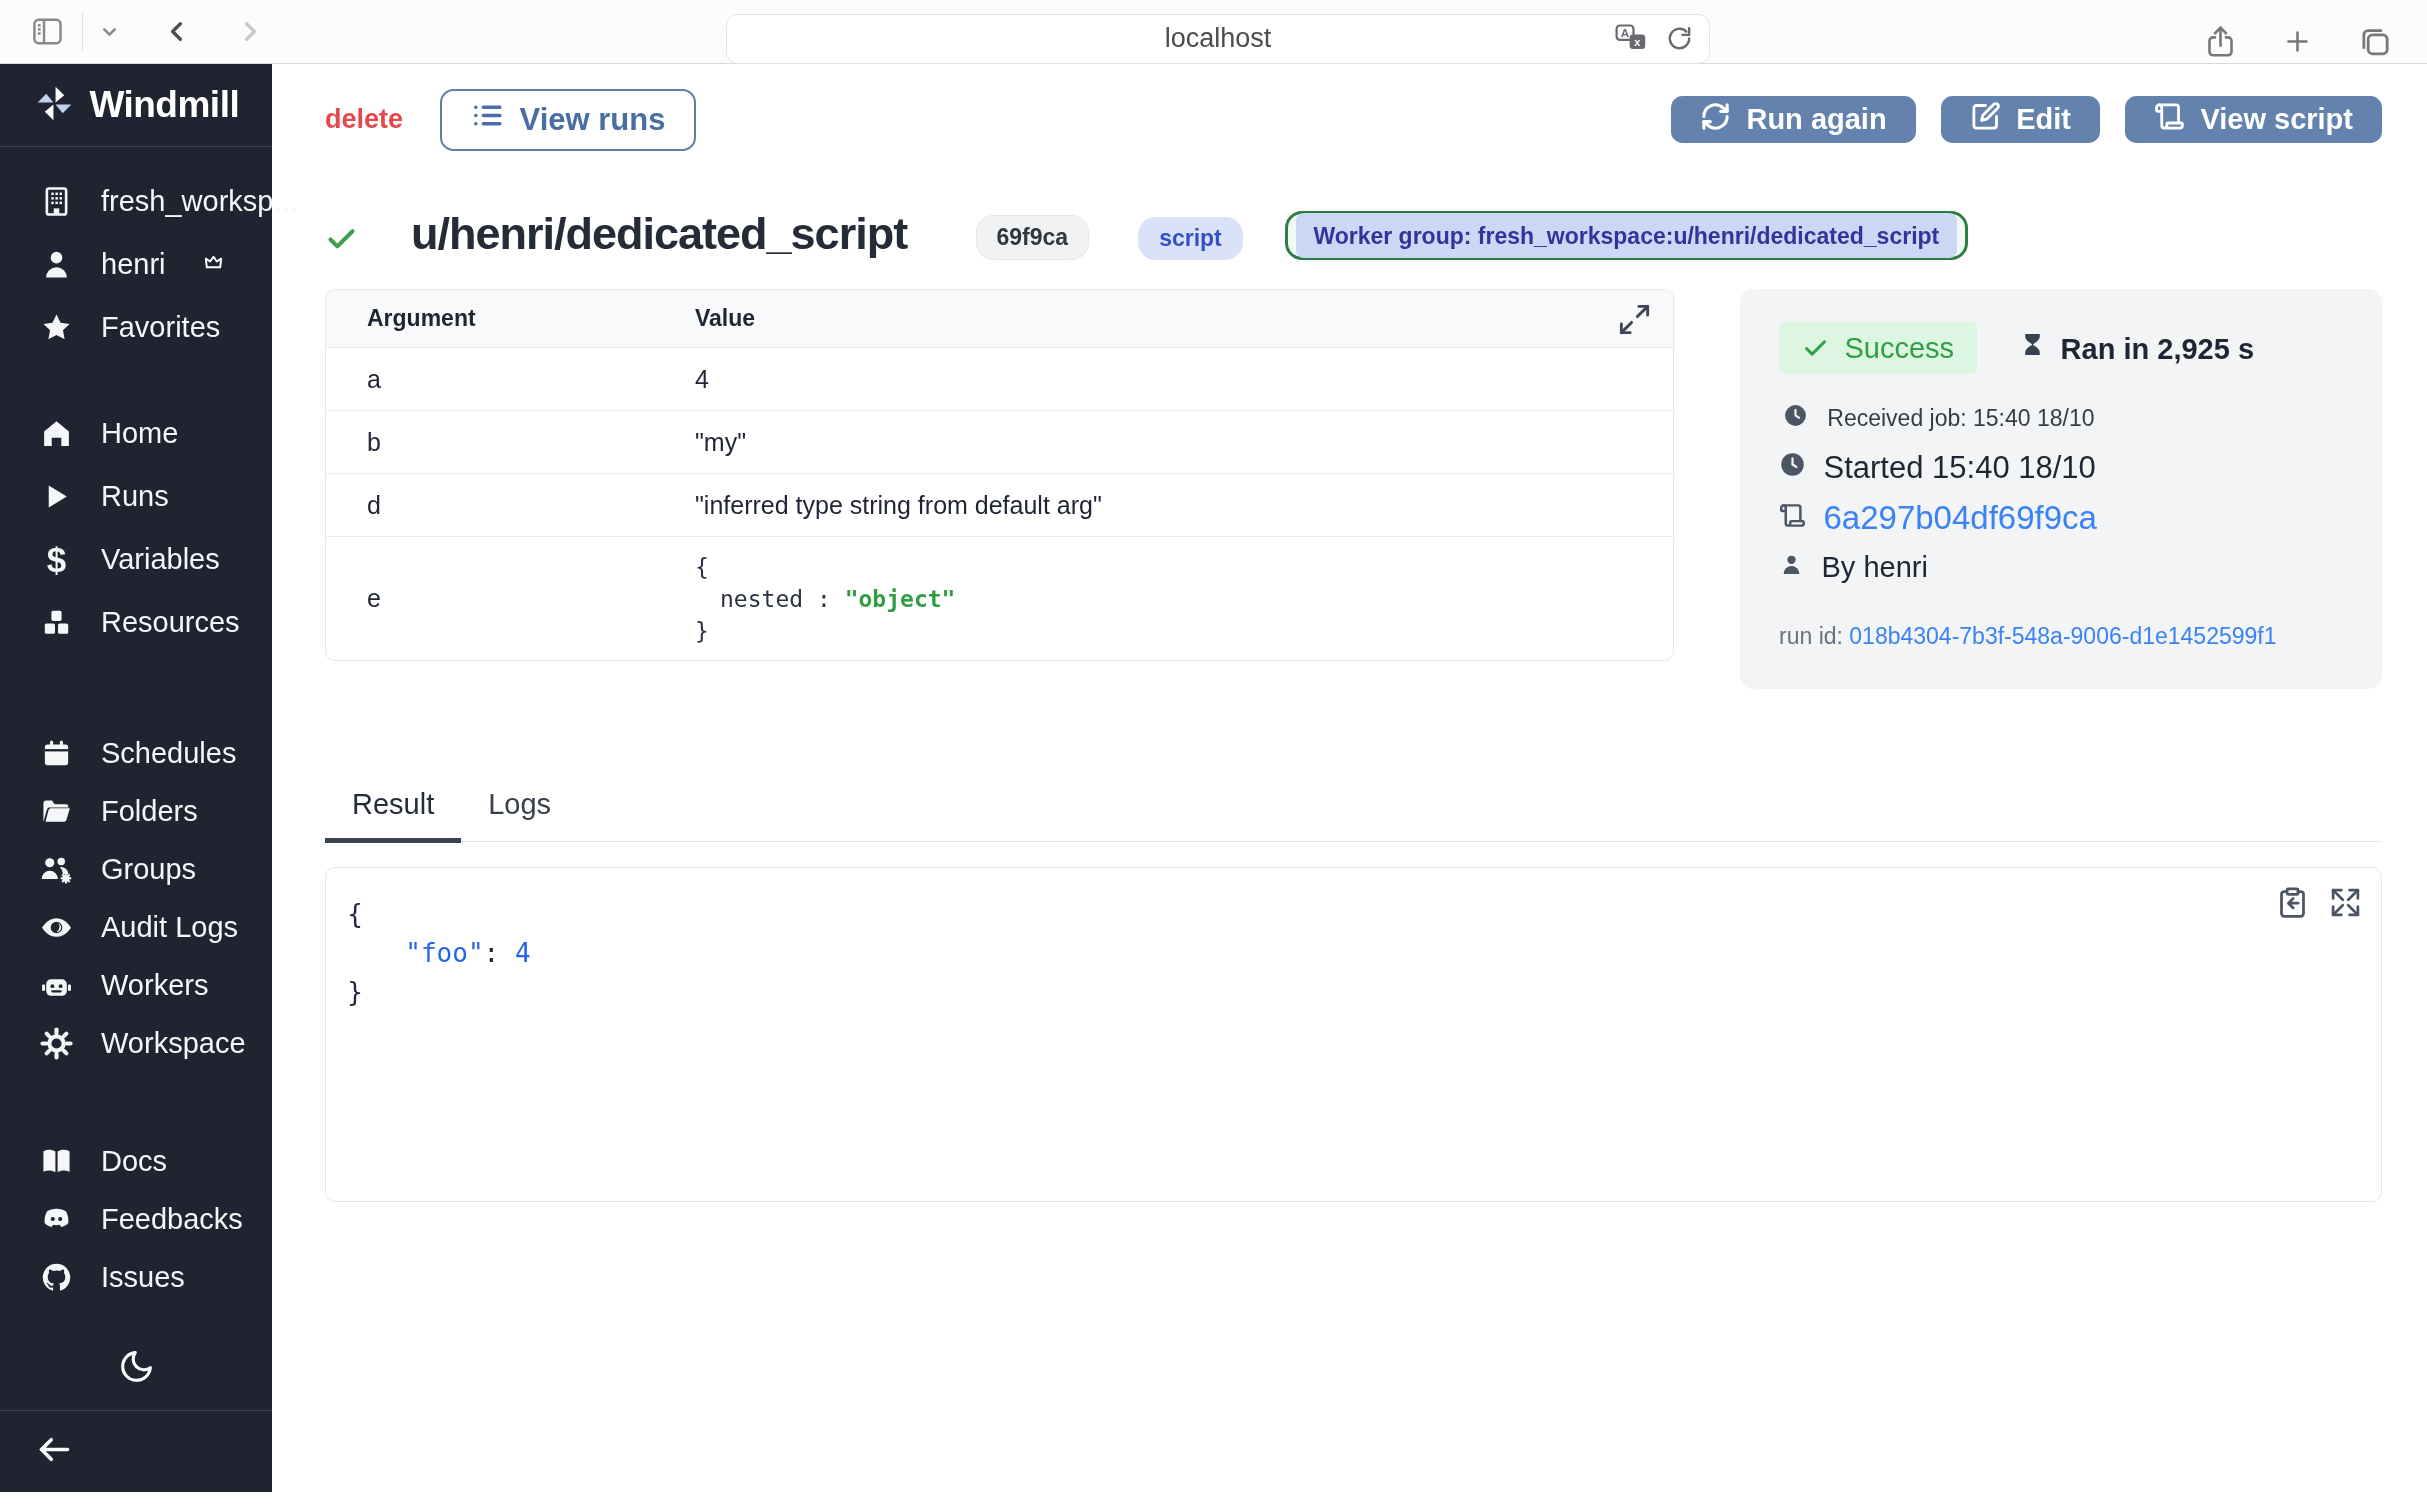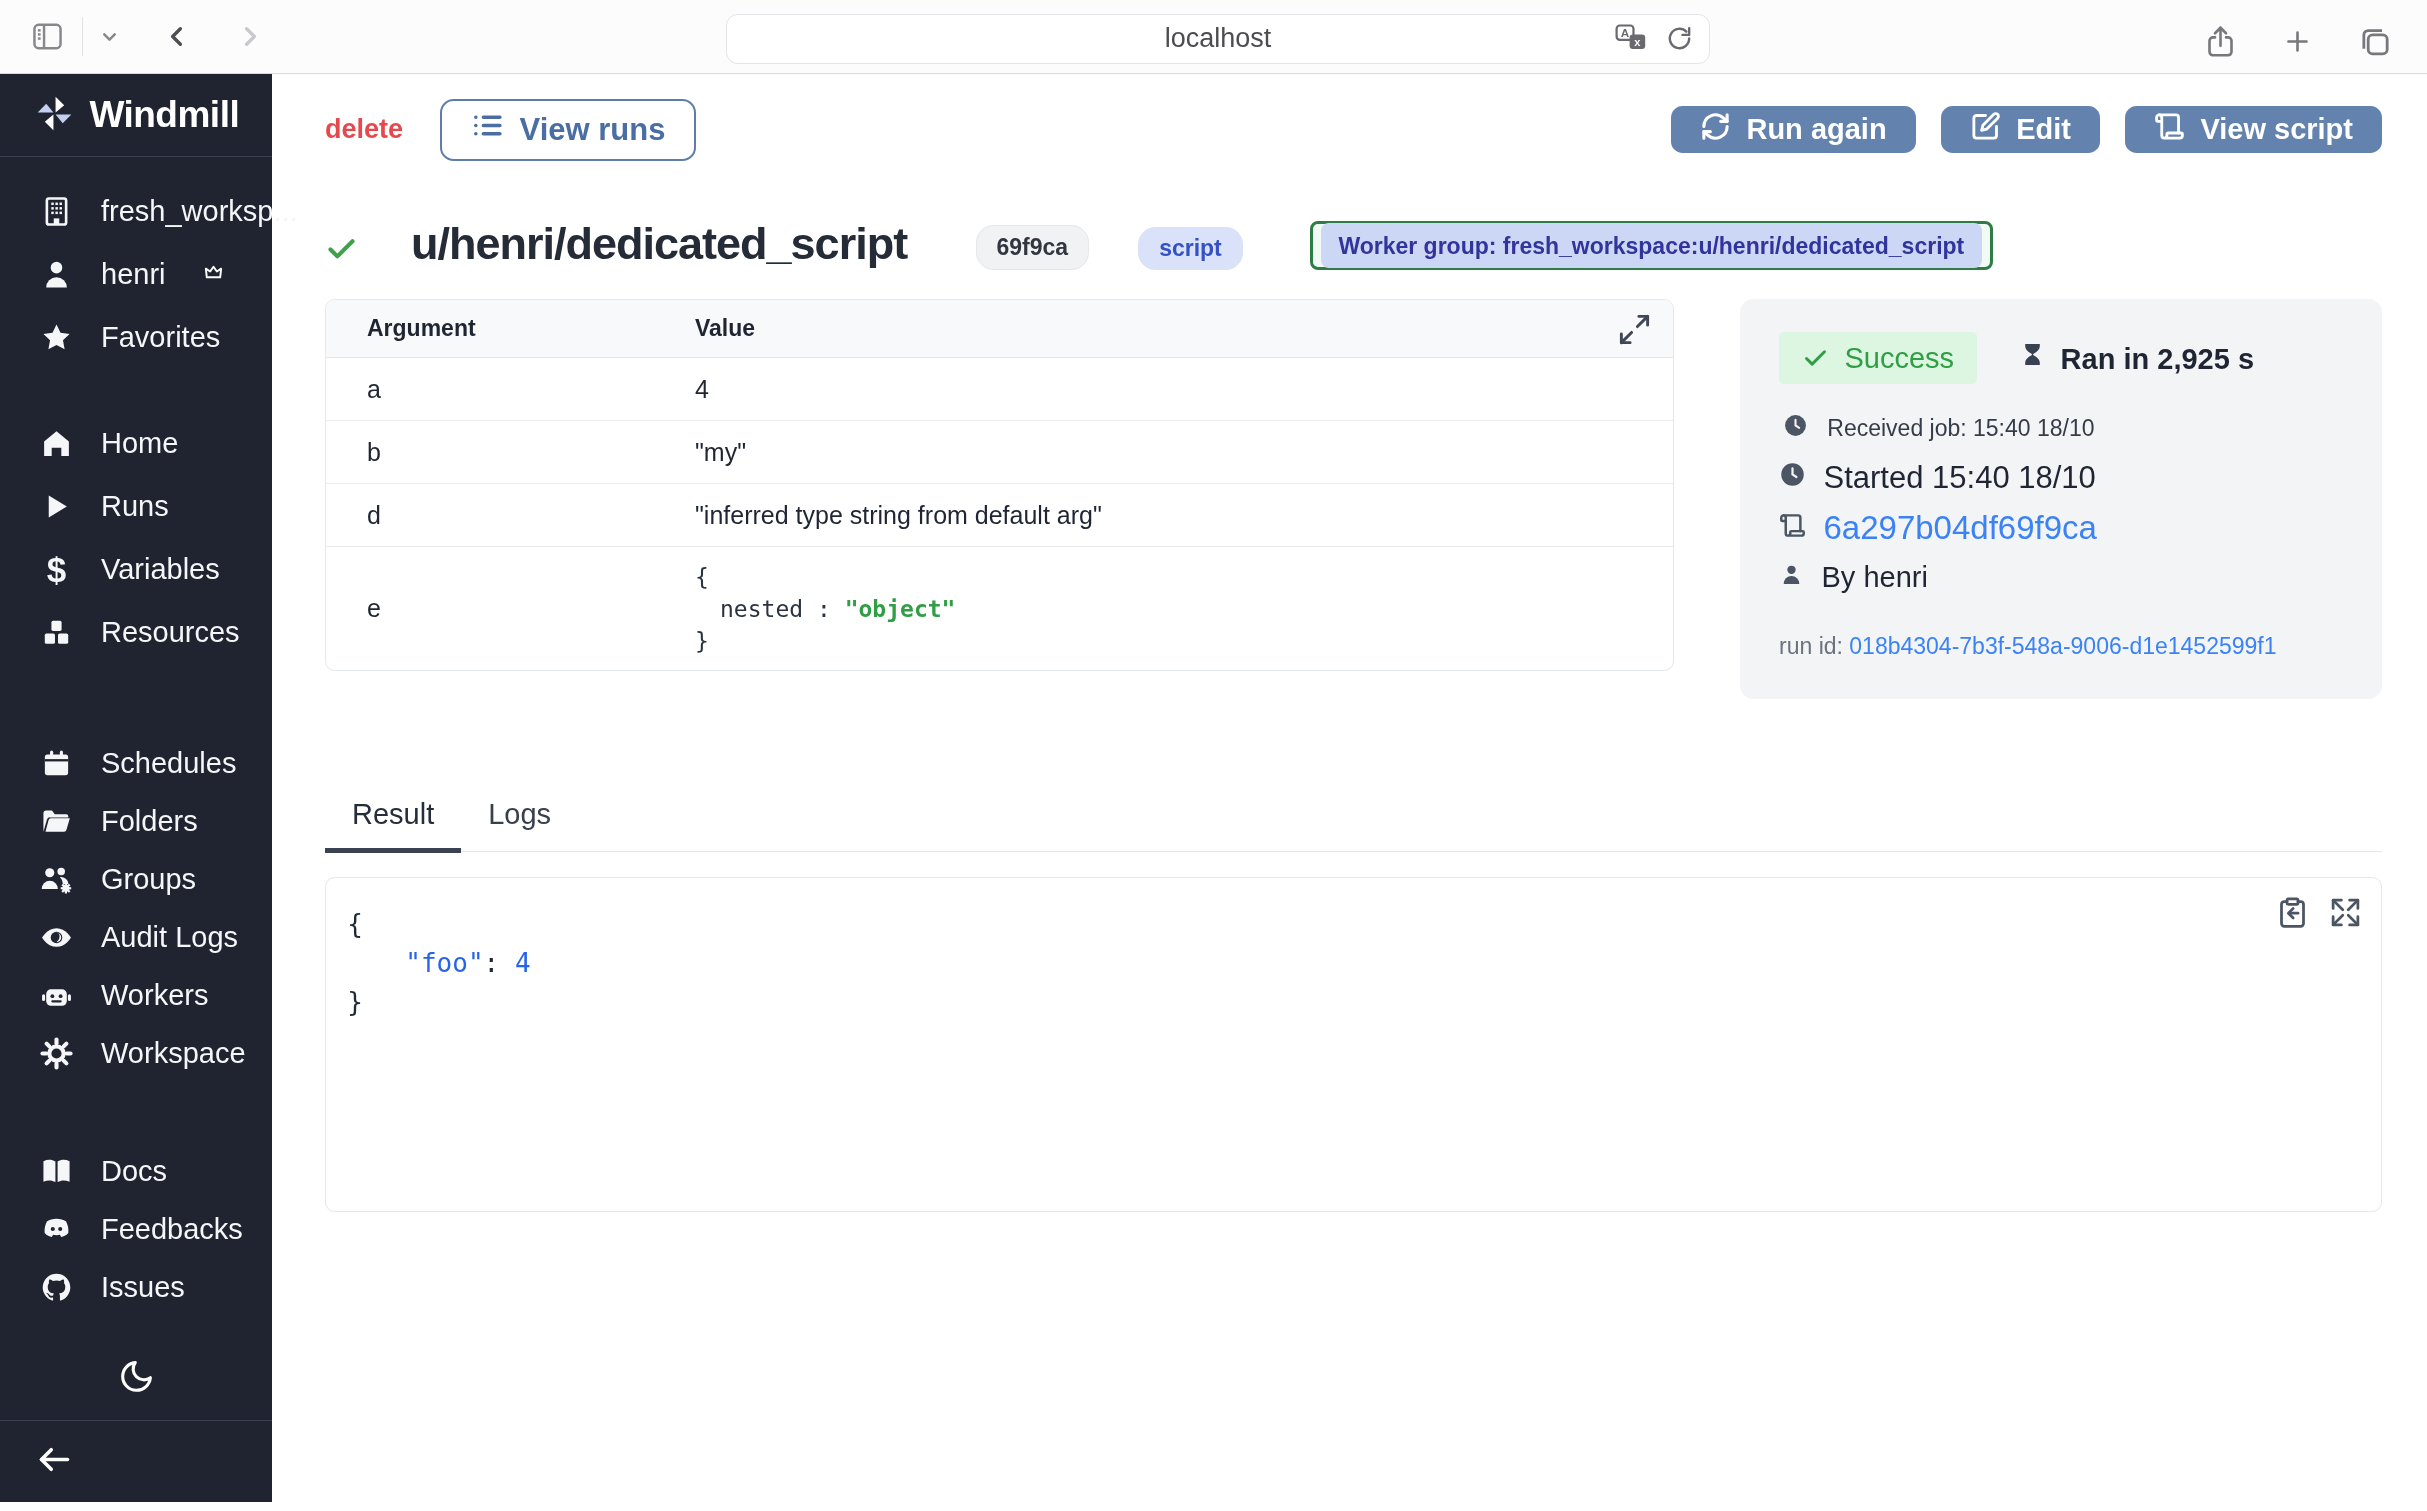--- a/index.html
+++ b/index.html
@@ -1,20 +1,20 @@
 <!DOCTYPE html>
 <html><head>
 <meta charset="utf-8">
 <style>
   * { margin:0; padding:0; box-sizing:border-box; }
   html,body { width:2428px; height:1512px; overflow:hidden;
     font-family:"Liberation Sans", sans-serif; background:#ffffff; }
 
   
-  .chrome { height:74px; background:#fcfcfd; border-bottom:1.9px solid #d9dadd;
+  .chrome { height:64px; background:#fcfcfd; border-bottom:1.9px solid #d9dadd;
     display:flex; align-items:center; padding:0 29px; position:relative; }
   .chrome svg { display:block; }
   .chrome-btn { display:flex; align-items:center; justify-content:center; color:#87878c; }
   .chrome-sep { width:1.9px; height:39px; background:#e3e3e6; margin:0 13.6px 0 15.5px; }
   .nav-back { color:#4d4d52; margin-left:39px; }
   .nav-fwd  { color:#c9c9cd; margin-left:43px; }
   .urlbar { position:absolute; left:726px; top:13.6px; width:984px; height:50px;
     background:#ffffff; border:1.9px solid #e4e4e8; border-radius:11.6px;
     display:flex; align-items:center; justify-content:center; }
   .urlbar-text { font-size:27px; color:#4c4c51; }
@@ -53,21 +53,21 @@
     font-size:29px; font-weight:bold; cursor:pointer; }
   .blue-btn + .blue-btn { margin-left:25px; }
 
   .title-row { display:flex; align-items:flex-end; margin-bottom:29px;gap:28px; }
   .title-check { color:#3fa14b; margin-right:25px; }
   .page-title { font-size:45px; font-weight:800; color:#252b37; letter-spacing:-1px; }
   .badge-gray { margin-left:41px; background:#f1f2f4; border:1px solid #e6e7ea; border-radius:17.5px;
     padding:7.8px 19.4px; font-size:23px; font-weight:bold; color:#32363f; }
   .badge-blue { margin-left:21.3px; background:#d9e2f8; border-radius:17.5px;
     padding:7.8px 21.3px; font-size:23px; font-weight:bold; color:#3350c4; }
-  .worker-box { margin-left:39px; border:3.9px solid #2e7d46; background:#f2faf4; border-radius:8px; padding:7.8px; }
+  .worker-box { margin-left:14px; border:3.9px solid #2e7d46; background:#f2faf4; border-radius:17px; padding:7.8px; }
   .worker-pill { background:#ccd7f6; border-radius:7.8px; padding:9.7px 17.5px;
     font-size:23px; font-weight:bold; color:#32349b; }
 
   .content-row { display:flex; gap:66px; align-items:flex-start; margin-bottom:85px; }
 
   
   .args-table { width:1349px; border:1.9px solid #e4e7ec; border-radius:9.7px; overflow:hidden; }
   .args-head { display:flex; background:#f8f9fb; border-bottom:1.9px solid #e4e7ec; height:58px;
     align-items:center; position:relative; }
   .col-arg { width:369px; padding-left:41px; font-size:23px; font-weight:bold; color:#1f2533; }

